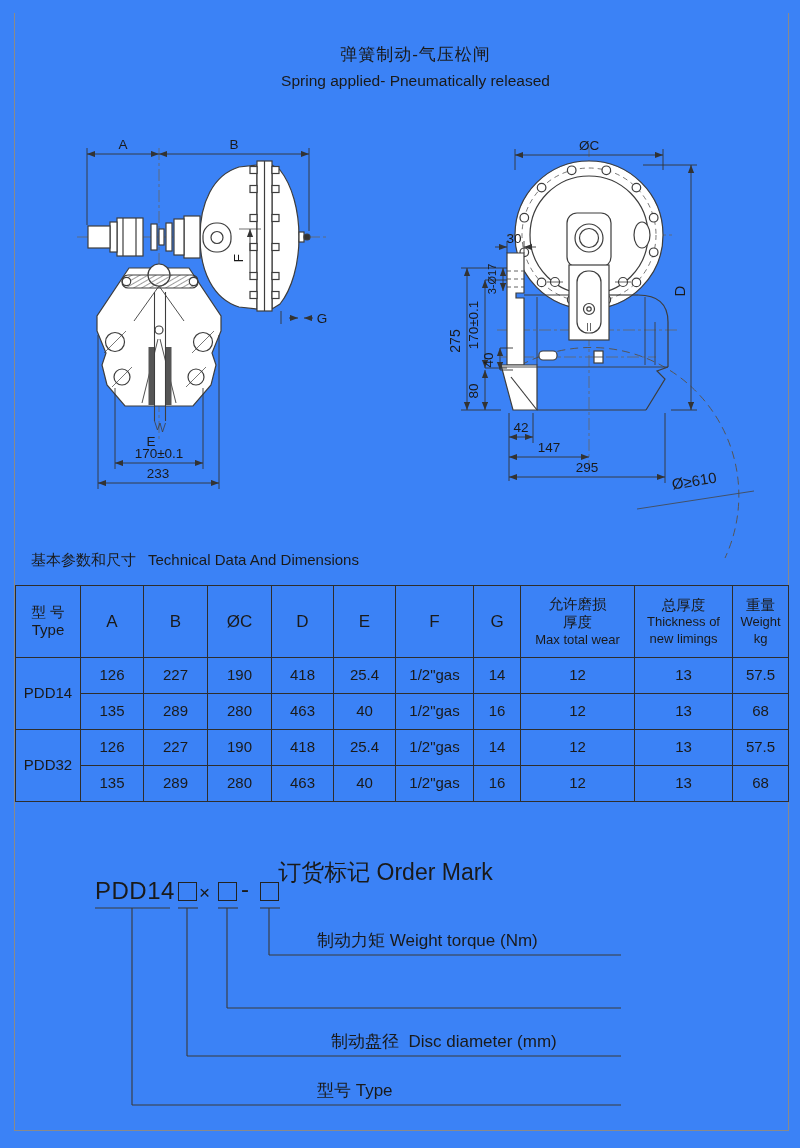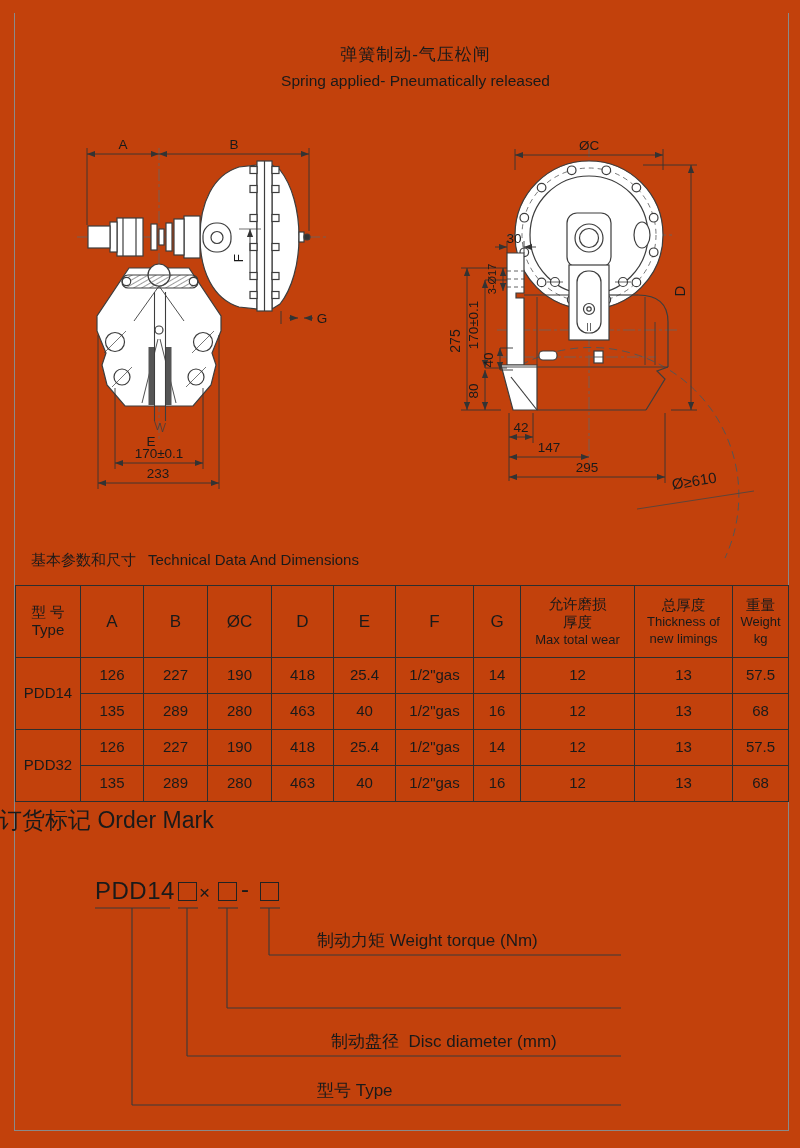--- a/index.html
+++ b/index.html
@@ -1,36 +1,36 @@
 <!DOCTYPE html>
 <html><head>
 <meta charset="utf-8">
 <style>
   html,body{margin:0;padding:0;background:#fff;}
-  .page{position:relative;width:800px;height:1148px;background:#c2410c;
+  .page{position:relative;width:800px;height:1148px;background:#3b82f6;
         font-family:"Liberation Sans","DejaVu Sans",sans-serif;color:#1a1a1a;overflow:hidden;}
   .frame{position:absolute;left:14px;top:13px;width:773px;height:1117px;
          border-left:1px solid #8a8a8a;border-right:1px solid #8a8a8a;border-bottom:1px solid #8a8a8a;}
   .abs{position:absolute;}
   .titleblock{left:0;top:30px;width:100%;text-align:center;transform:translateX(14px);}
   .title-cn{font-size:17px;letter-spacing:1px;}
   .title-en{font-size:15.5px;margin-top:6px;}
   .section-heading{left:16px;top:538px;font-size:15px;}
   .section-heading .en{margin-left:12px;}
   
   table.spec{position:absolute;left:0;top:572px;width:773px;border-collapse:collapse;table-layout:fixed;}
   table.spec td,table.spec th{border:1px solid #2e2e2e;text-align:center;vertical-align:middle;
         font-weight:400;padding:0;font-size:15px;line-height:1.25;}
   table.spec th{height:71px;}
   table.spec td{height:35px;}
   th .dimletter{font-size:17px;}
   .hdr-small{font-size:13px;}
   .hdr-cn{font-size:14.5px;}
   
-  .om-title{left:0;top:792px;width:100%;font-size:23px;transform:translateX(-16px);}
+  .om-title{left:0;top:844px;width:100%;text-align:center;font-size:23px;transform:translateX(-16px);}
   .om-code{font-size:24px;letter-spacing:0.5px;}
   .om-box{width:17px;height:17px;border:1.6px solid #222;}
   .om-label{font-size:17px;white-space:pre;}
   svg text{fill:#1a1a1a;}
 </style>
 </head>
 <body>
 
 <div class="page">
  <div class="frame">

